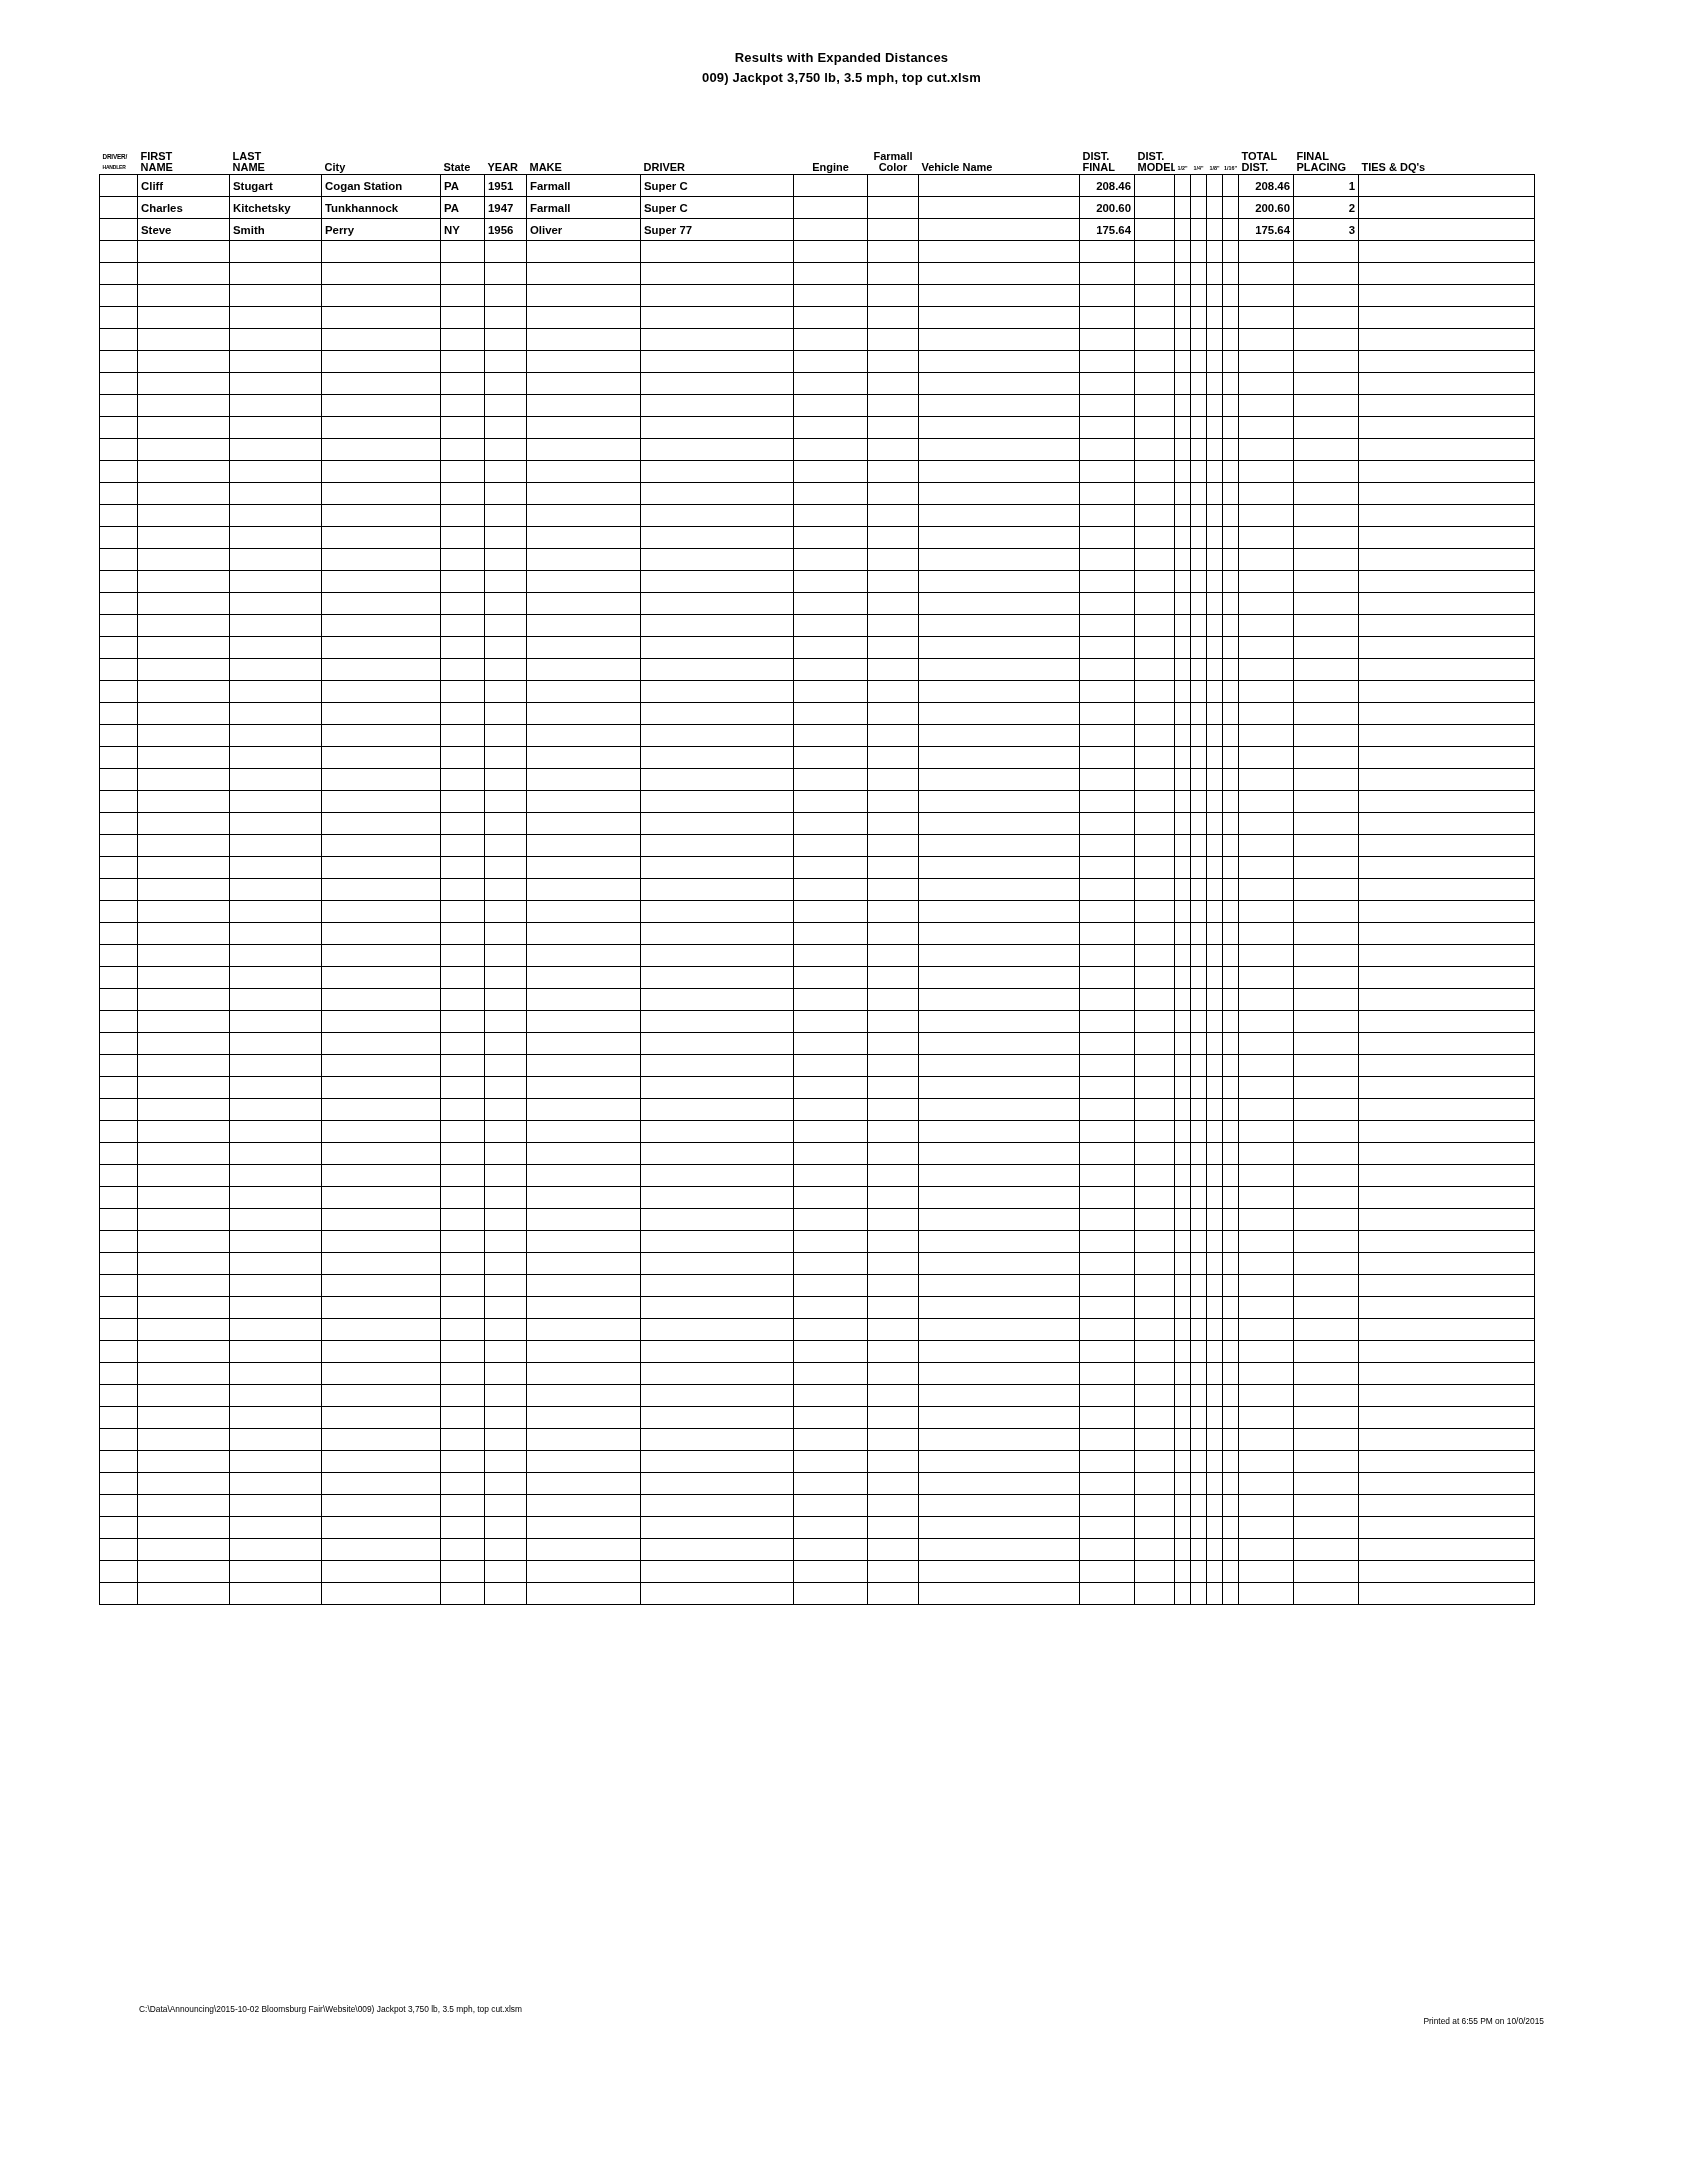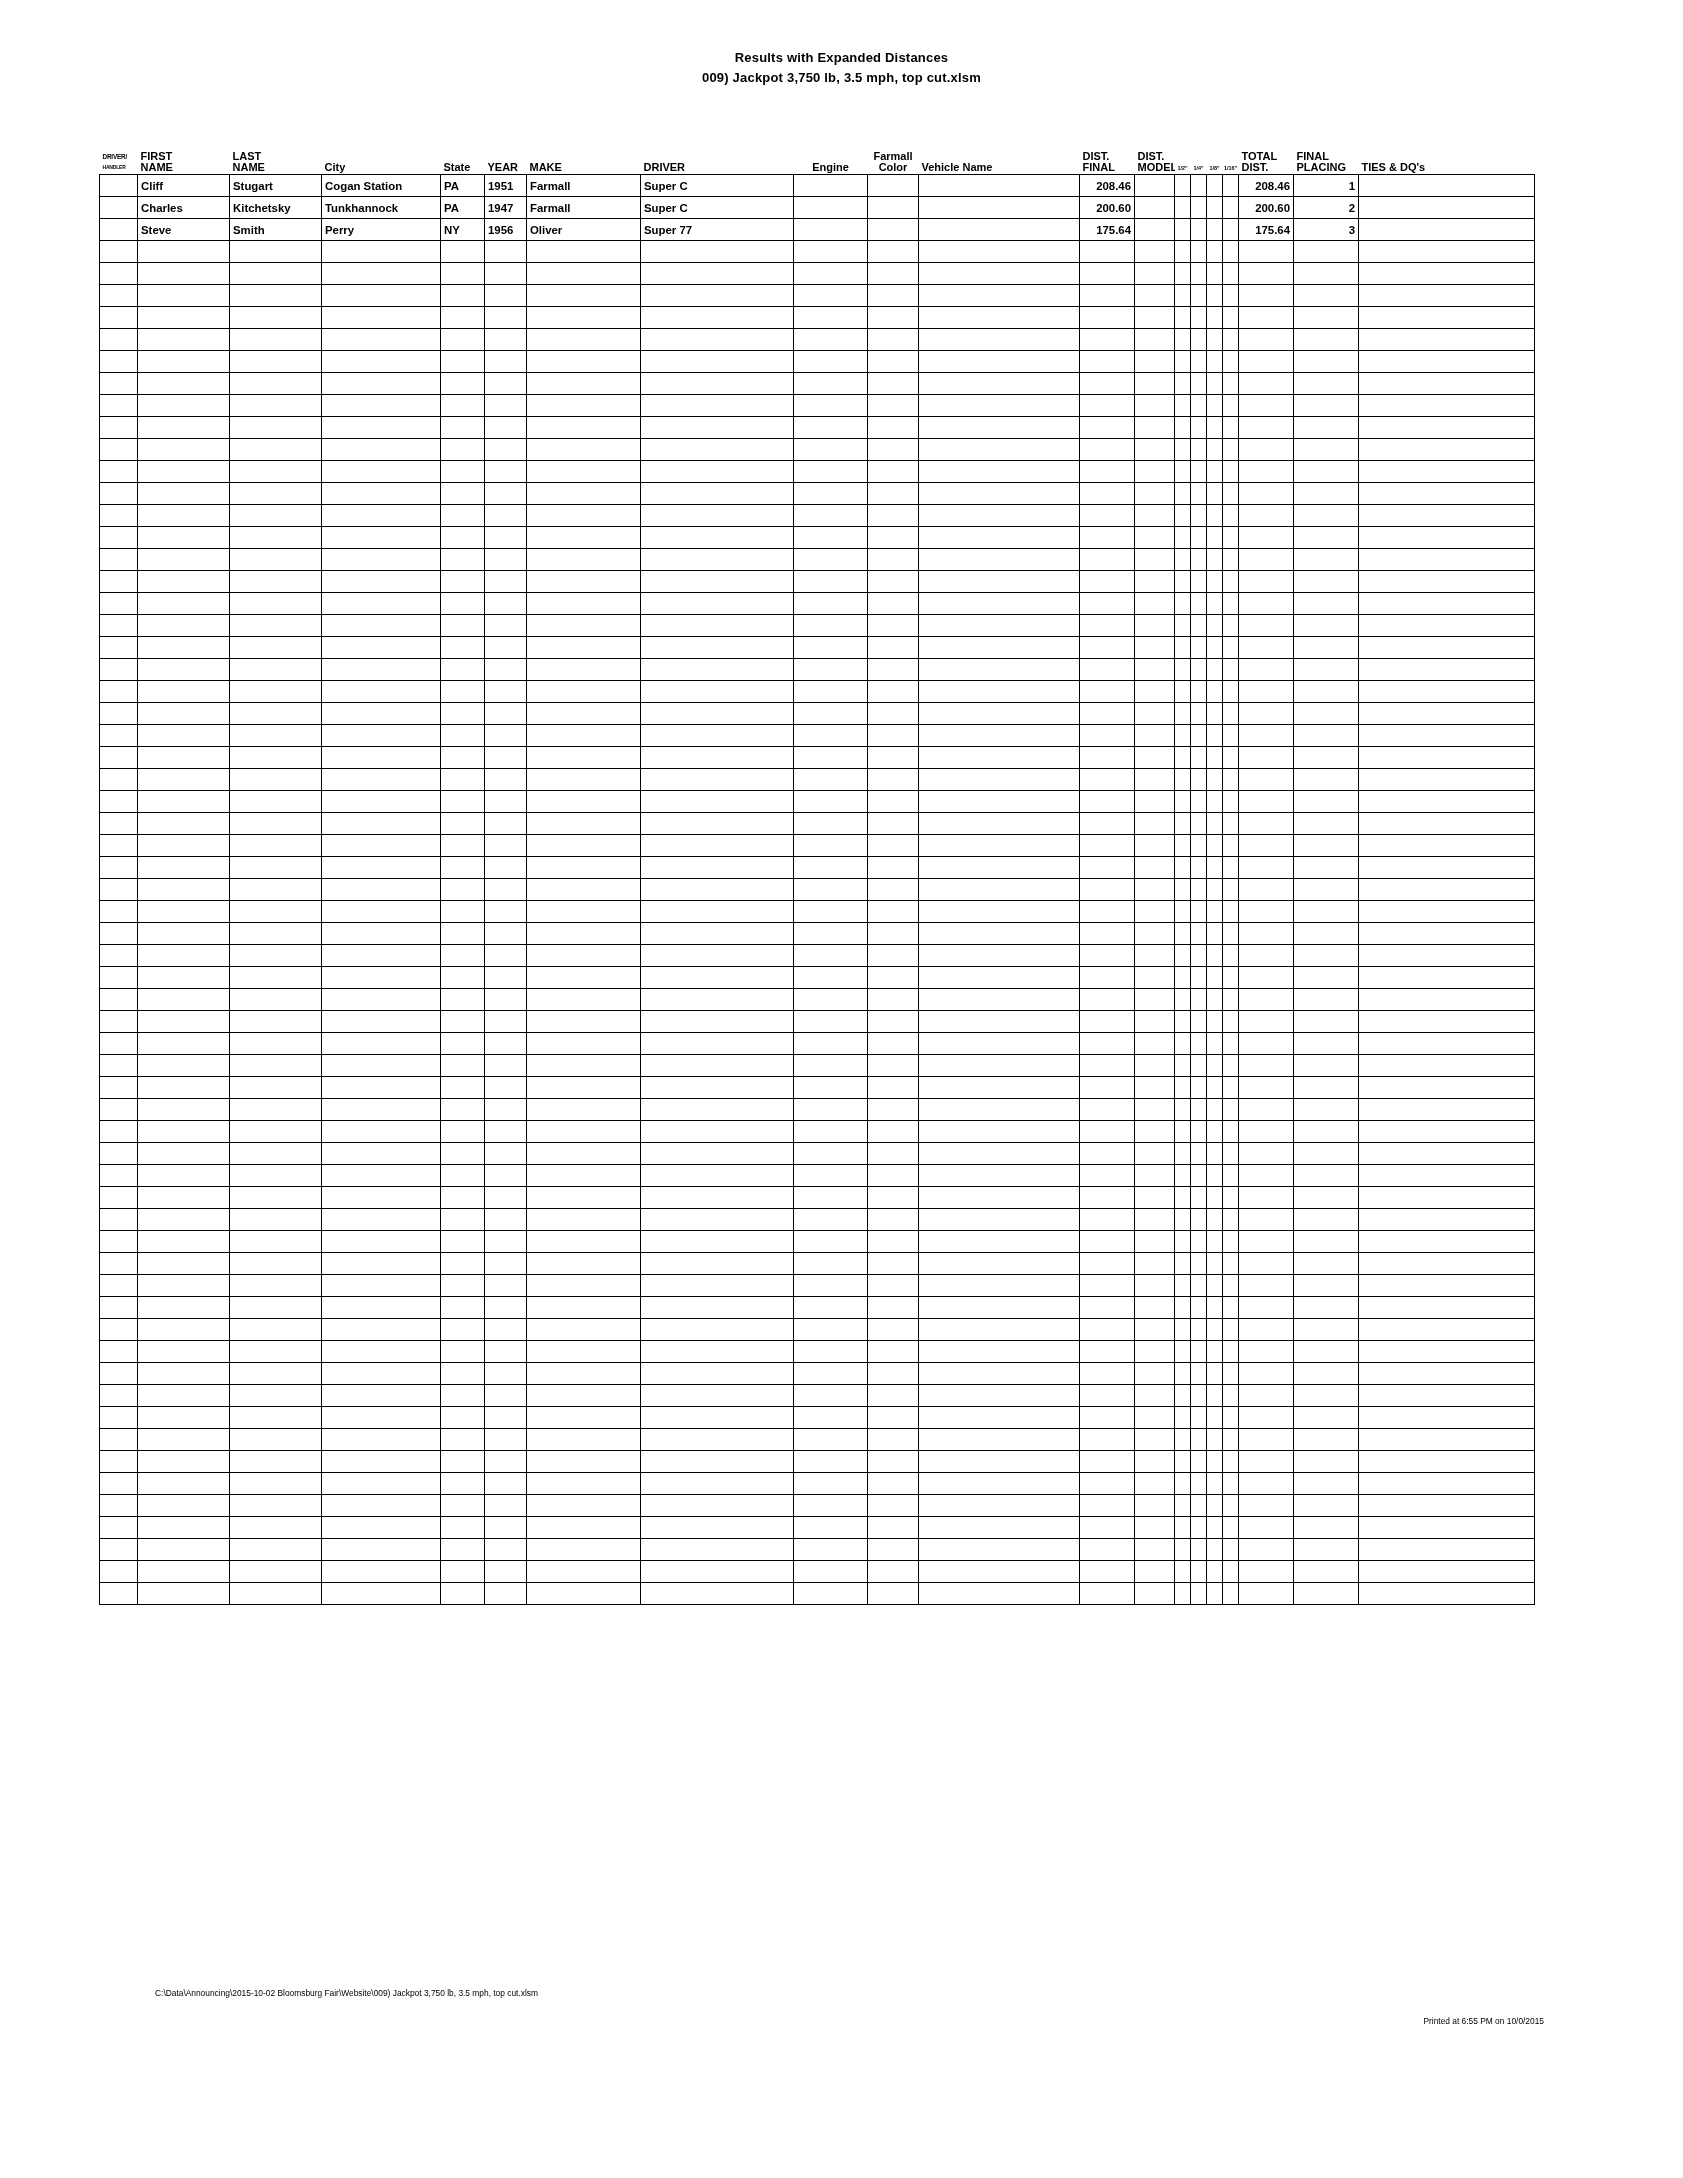--- a/index.html
+++ b/index.html
@@ -115,23 +115,22 @@
   .footer {
     position: absolute;
     left: 0;
     top: 1988px;
     width: 1683px;
     font-size: 8.4px;
   }
   .footer-left {
     position: absolute;
     left: 139px;
-    top: 0;
+    top: 16px;
     white-space: nowrap;
-    margin-left: 16px;
   }
   .footer-right {
     position: absolute;
     right: 139px;
     top: 28px;
     white-space: nowrap;
   }
 </style>
 </head>
 <body>

